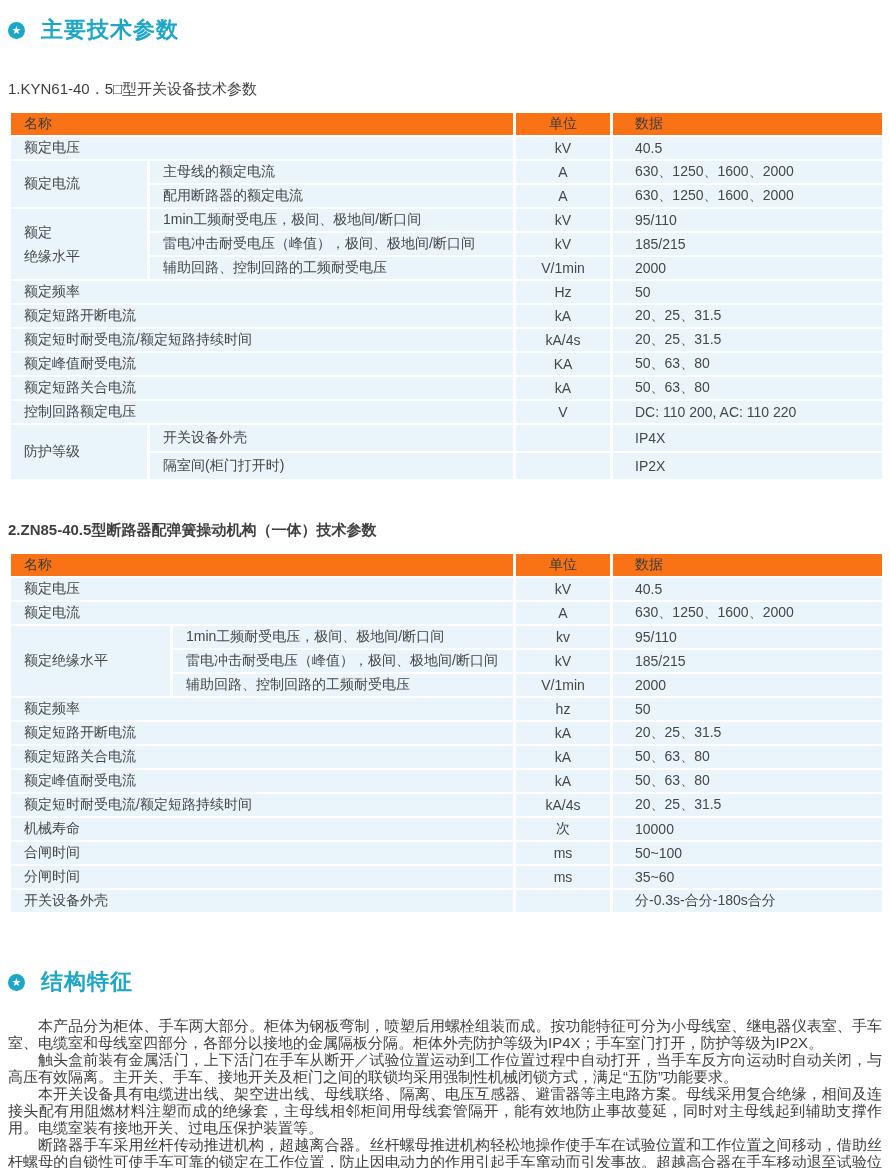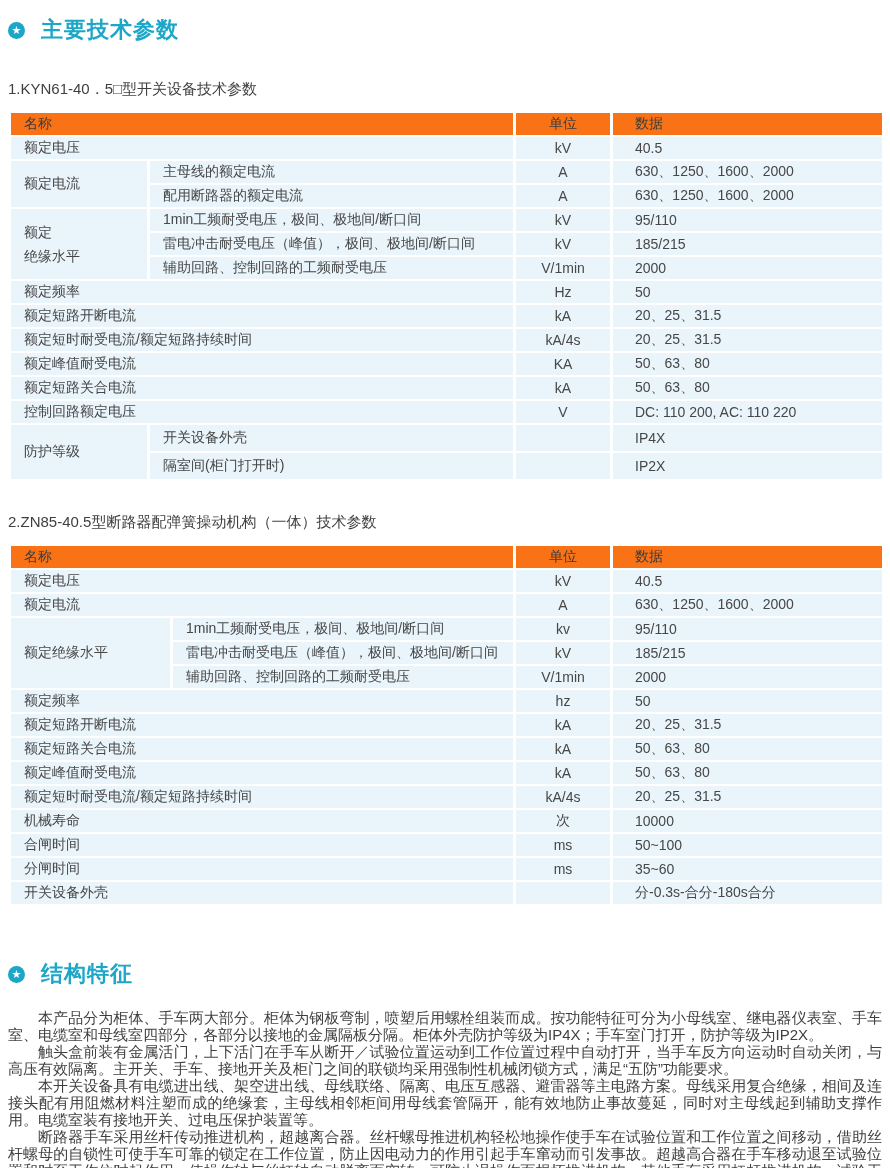--- a/index.html
+++ b/index.html
@@ -16,21 +16,21 @@
   .badge-icon{
     width:17px;height:17px;border-radius:50%;
     background:#1ca6c8;color:#fff;
     display:inline-flex;align-items:center;justify-content:center;
     font-size:11px;line-height:1;flex:0 0 auto;
   }
   .section-title{font-size:22px;color:#1ca6c8;font-weight:600;margin:7px;letter-spacing:1px;}
 
   .subtitle{font-size:15px;font-weight:400;color:#3f3f3f;margin:0;}
   .subtitle.t1{margin:28px 0 12px 0;}
-  .subtitle.t2{margin:32px 0 12px 0;}
+  .subtitle.t2{margin:40px 0 12px 0;font-weight:bold;}
 
   
   table.params{border-collapse:collapse;width:874px;table-layout:fixed;font-size:14px;}
   table.params td{
     border-top:2px solid #fff;border-bottom:2px solid #fff;
     border-left:3px solid #fff;border-right:3px solid #fff;
     background:#e9f4fb;color:#474747;
     height:22px;padding:0 13px;
     overflow:hidden;white-space:nowrap;
   }

